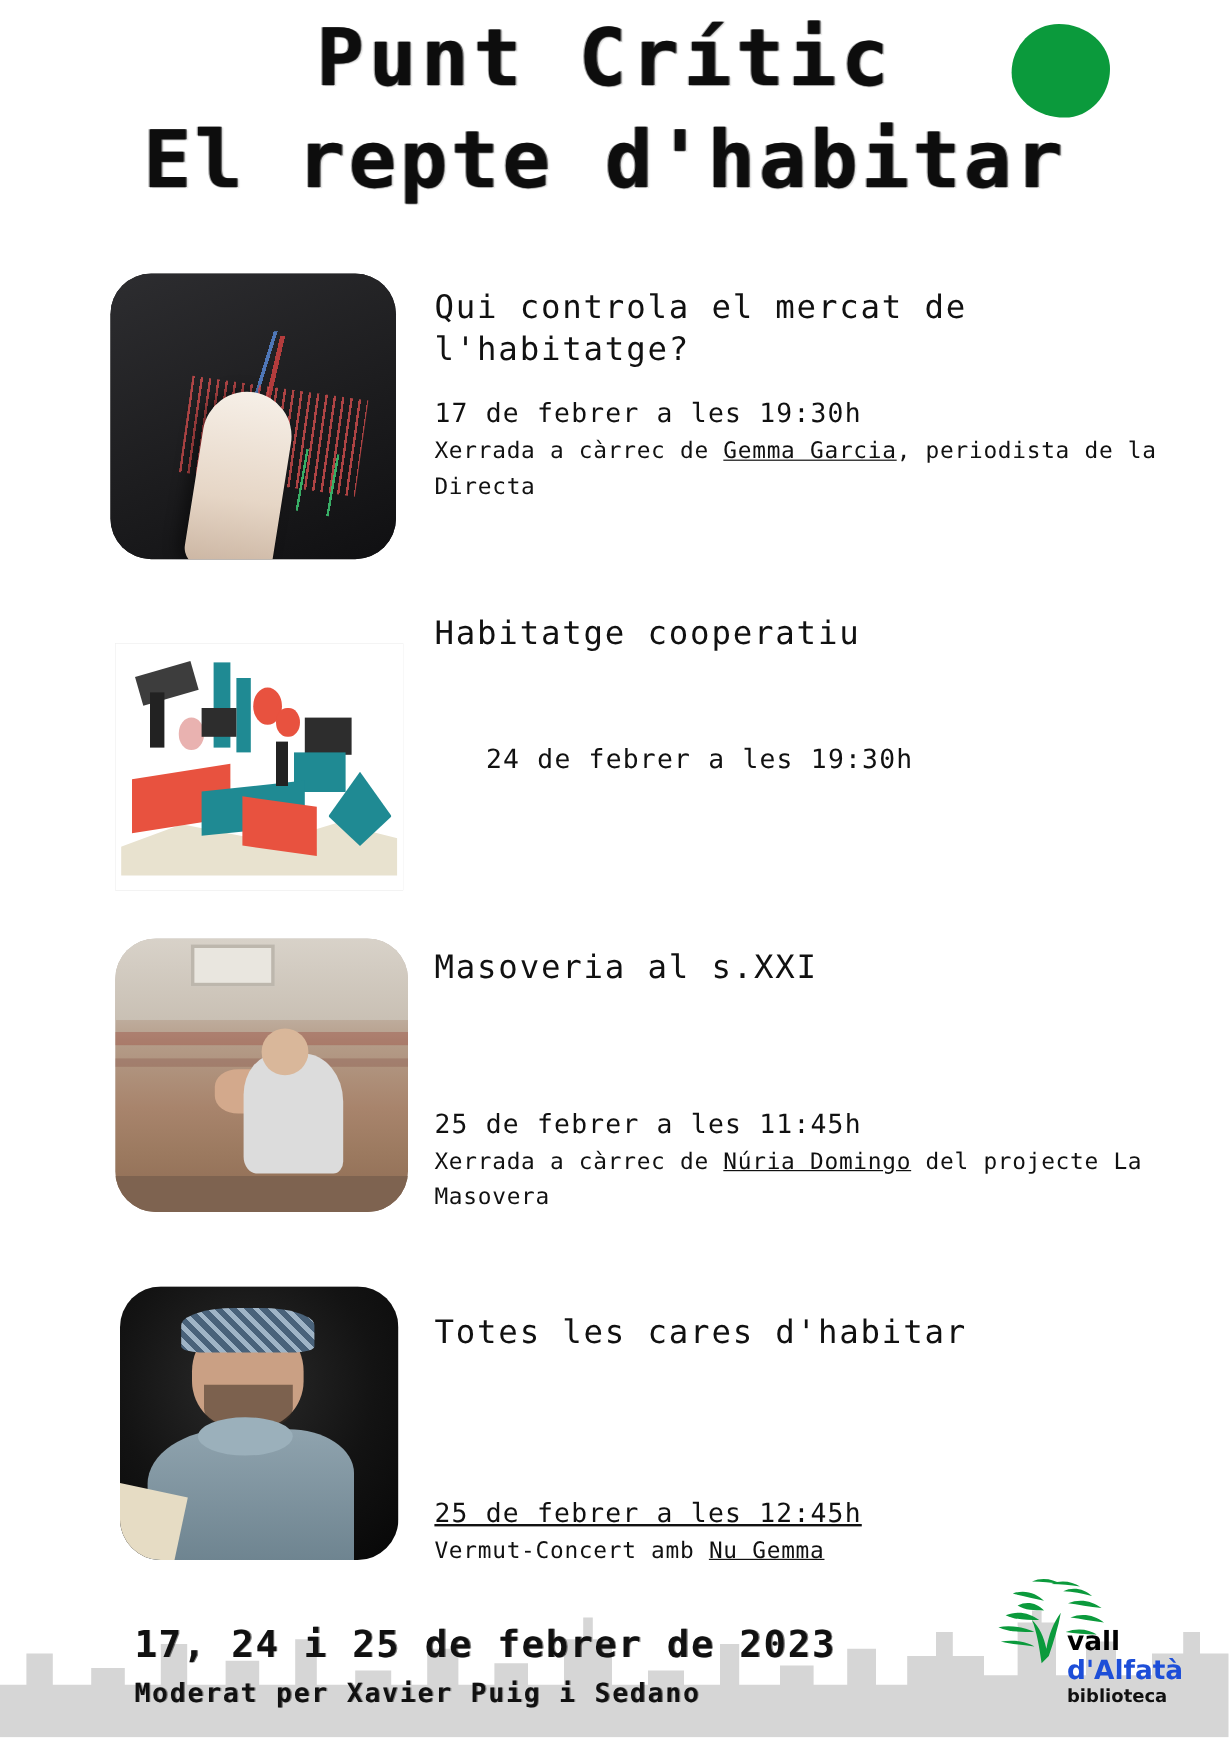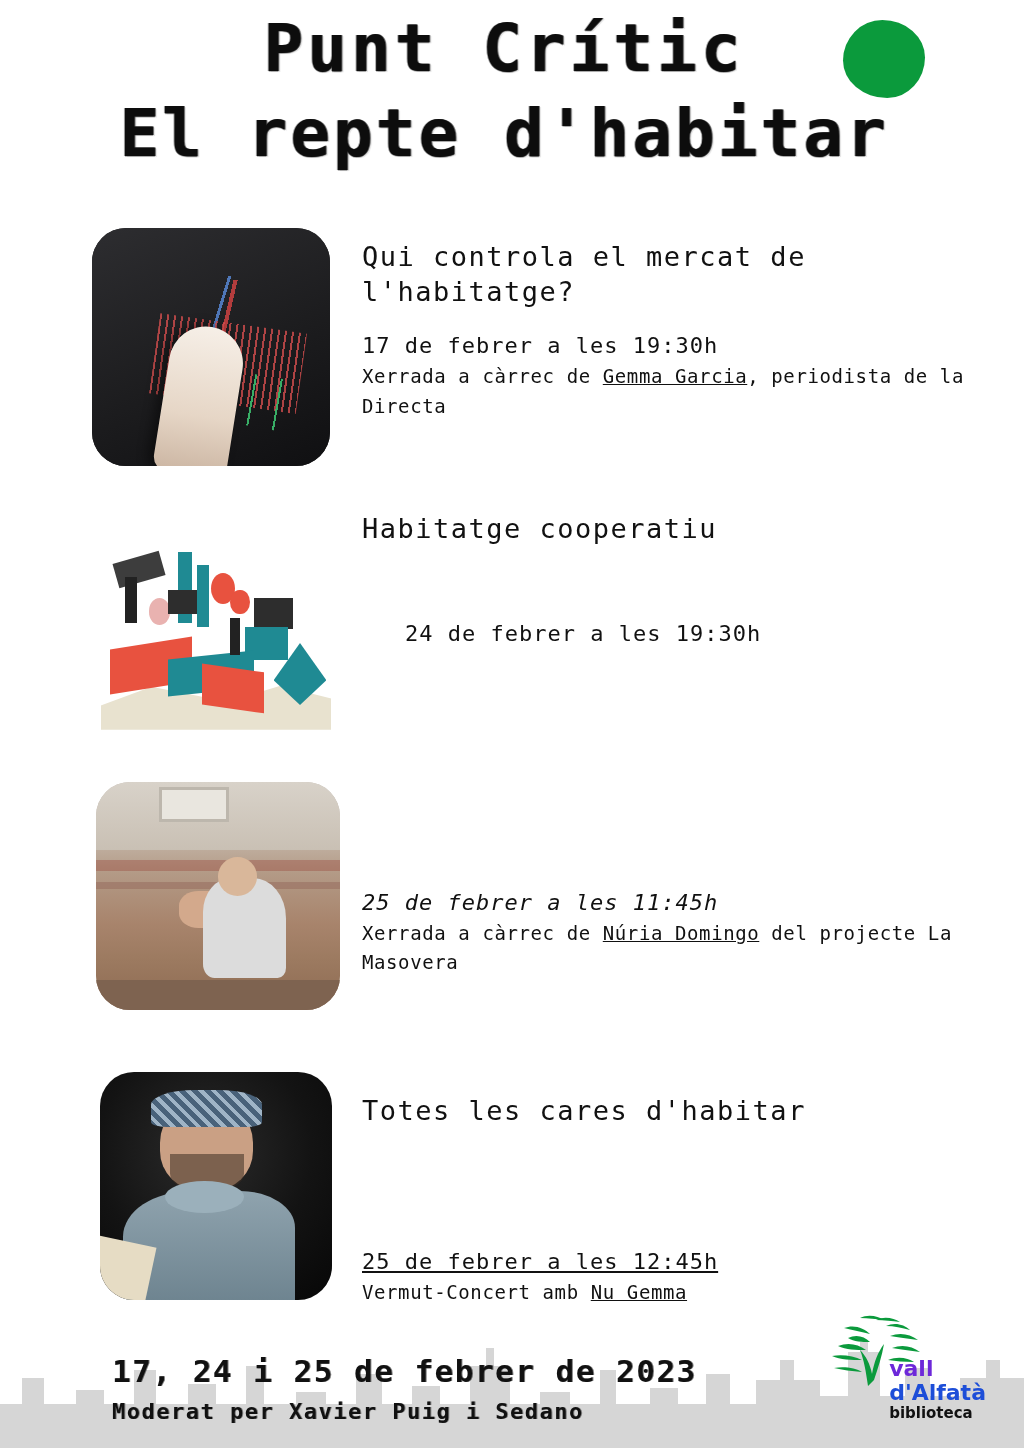--- a/index.html
+++ b/index.html
@@ -269,21 +269,21 @@
     width: 120px;
     height: 78px;
   }
   .logo-text {
     position: absolute;
     right: 38px;
     bottom: 26px;
     text-align: left;
     line-height: 1.06;
   }
-  .logo-l1 { font-family: "DejaVu Sans", sans-serif; font-weight: bold; font-size: 22px; color: #6d28d9; }
+  .logo-l1 { font-family: "DejaVu Sans", sans-serif; font-weight: bold; font-size: 22px; color: #000000; }
   .logo-l2 { font-family: "DejaVu Sans", sans-serif; font-weight: bold; font-size: 22px; color: #1d4ed8; }
   .logo-l3 { font-family: "DejaVu Sans", sans-serif; font-weight: bold; font-size: 15px; color: #111; margin-top: 2px; }
 </style>
 </head>
 <body>
 
 <div class="title-block">
   <div class="title-line l1">Punt Crític</div>
   <div class="title-line l2">El repte d'habitar</div>
 </div>
@@ -341,21 +341,22 @@
       <div class="window"></div>
       <div class="streak"></div>
       <div class="streak2"></div>
       <div class="person-arm"></div>
       <div class="person-body"></div>
       <div class="person-head"></div>
       <div class="floor"></div>
     </div>
   </div>
   <div class="ev-text" style="top:8px;">
-    <div class="ev-date" style="margin-top:100px;font-style:italic;">25 de febrer a les 11:45h</div>
+    <div class="ev-title">Masoveria al s.XXI</div>
+    <div class="ev-date" style="margin-top:100px;">25 de febrer a les 11:45h</div>
     <div class="ev-desc"><span>Xerrada a càrrec de </span><span class="u">Núria Domingo</span><span> del projecte La Masovera</span></div>
   </div>
 </div>
 
 <div class="event" style="top:1072px;">
   <div class="thumb" style="left:100px; top:0; width:232px; height:228px;">
     <div class="img-portrait">
       <div class="head"></div>
       <div class="beard"></div>
       <div class="bandana"></div>

